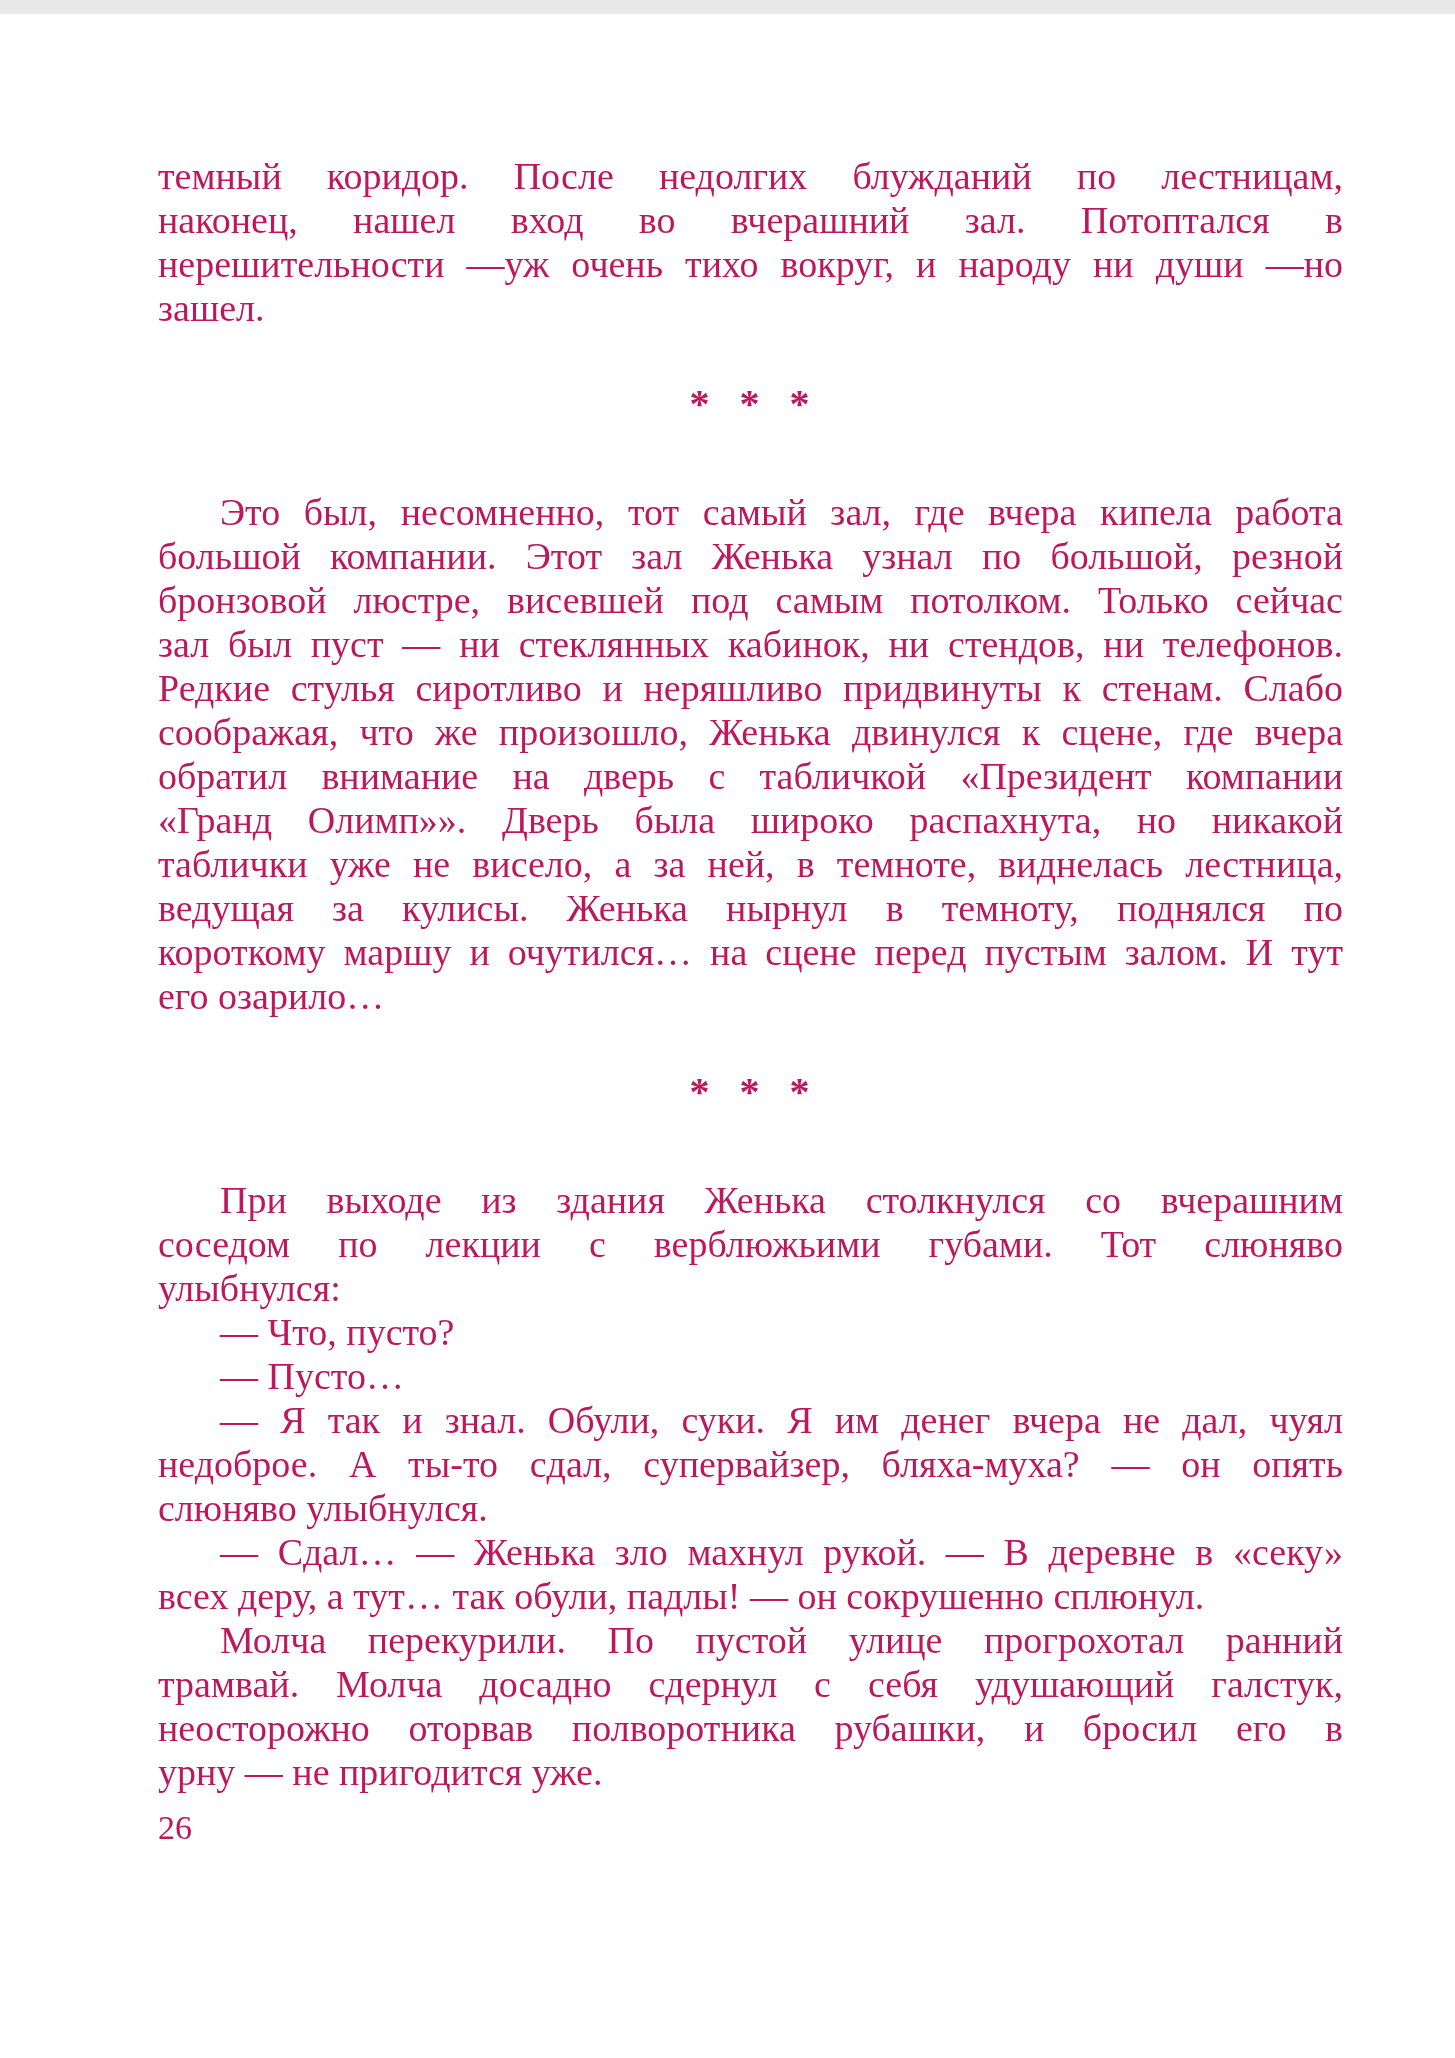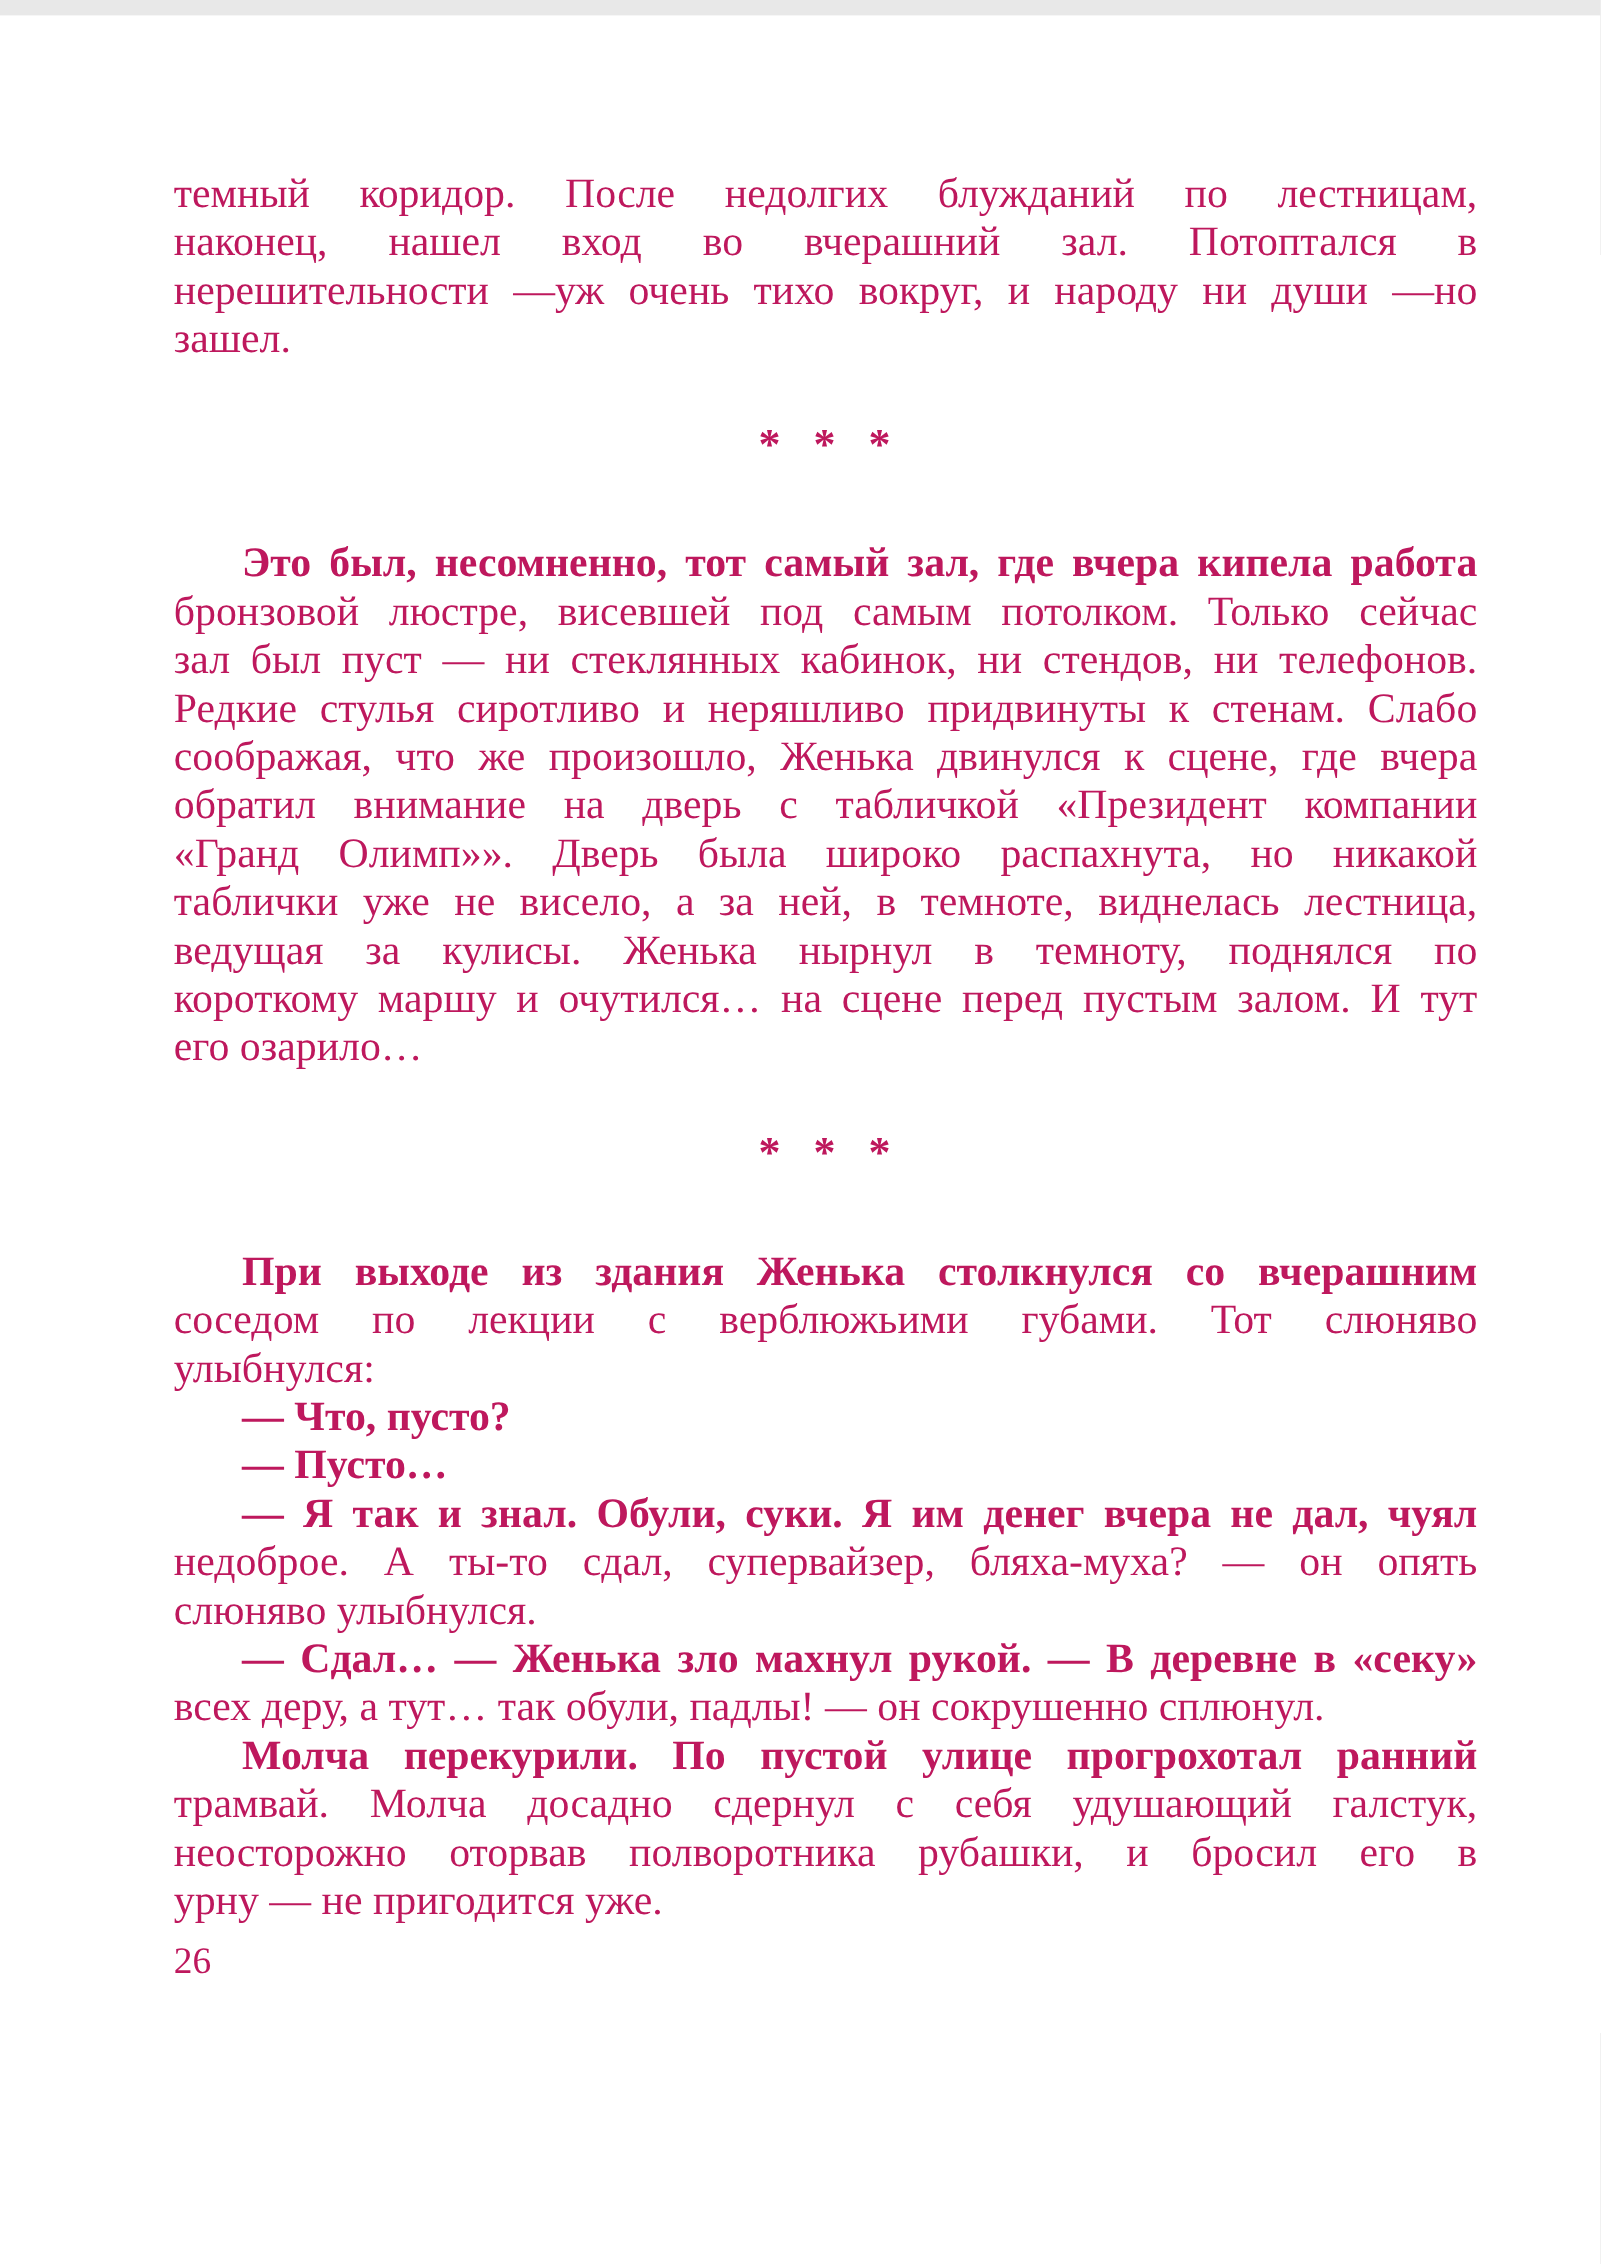--- a/index.html
+++ b/index.html
@@ -26,21 +26,20 @@
   .line {
     text-align: justify;
     text-align-last: justify;
     white-space: normal;
   }
   .line.last {
     text-align-last: left;
   }
   .line.indented {
     text-indent: 62px;
-    font-weight: bold;
   }
   .separator {
     text-align: center;
     text-align-last: center;
     font-weight: 700;
     font-size: 40px;
     line-height: 44px;
     word-spacing: 16px;
     margin: 52px 0 64px 0;
     letter-spacing: 2px;
@@ -60,20 +59,21 @@
   <div class="text-block" id="text-block">
       <div class="paragraph">
         <div class="line">темный коридор. После недолгих блужданий по лестницам,</div>
         <div class="line">наконец, нашел вход во вчерашний зал. Потоптался в</div>
         <div class="line">нерешительности —уж очень тихо вокруг, и народу ни души —но</div>
         <div class="line last">зашел.</div>
       </div>
       <div class="separator">* * *</div>
       <div class="paragraph">
         <div class="line indented">Это был, несомненно, тот самый зал, где вчера кипела работа</div>
+        <div class="line">большой компании. Этот зал Женька узнал по большой, резной</div>
         <div class="line">бронзовой люстре, висевшей под самым потолком. Только сейчас</div>
         <div class="line">зал был пуст — ни стеклянных кабинок, ни стендов, ни телефонов.</div>
         <div class="line">Редкие стулья сиротливо и неряшливо придвинуты к стенам. Слабо</div>
         <div class="line">соображая, что же произошло, Женька двинулся к сцене, где вчера</div>
         <div class="line">обратил внимание на дверь с табличкой «Президент компании</div>
         <div class="line">«Гранд Олимп»». Дверь была широко распахнута, но никакой</div>
         <div class="line">таблички уже не висело, а за ней, в темноте, виднелась лестница,</div>
         <div class="line">ведущая за кулисы. Женька нырнул в темноту, поднялся по</div>
         <div class="line">короткому маршу и очутился… на сцене перед пустым залом. И тут</div>
         <div class="line last">его озарило…</div>

